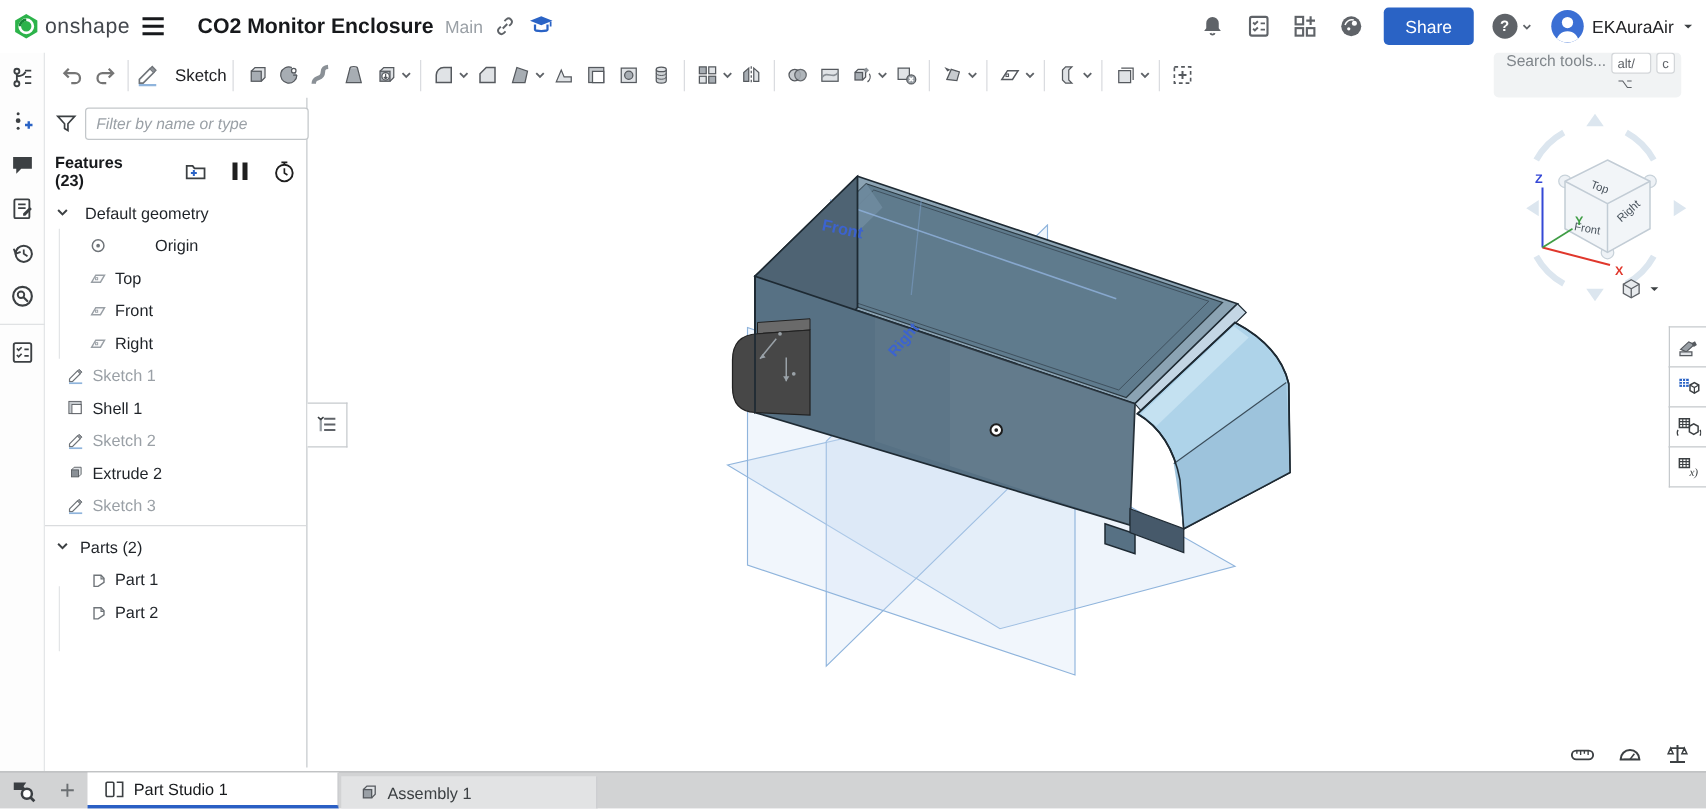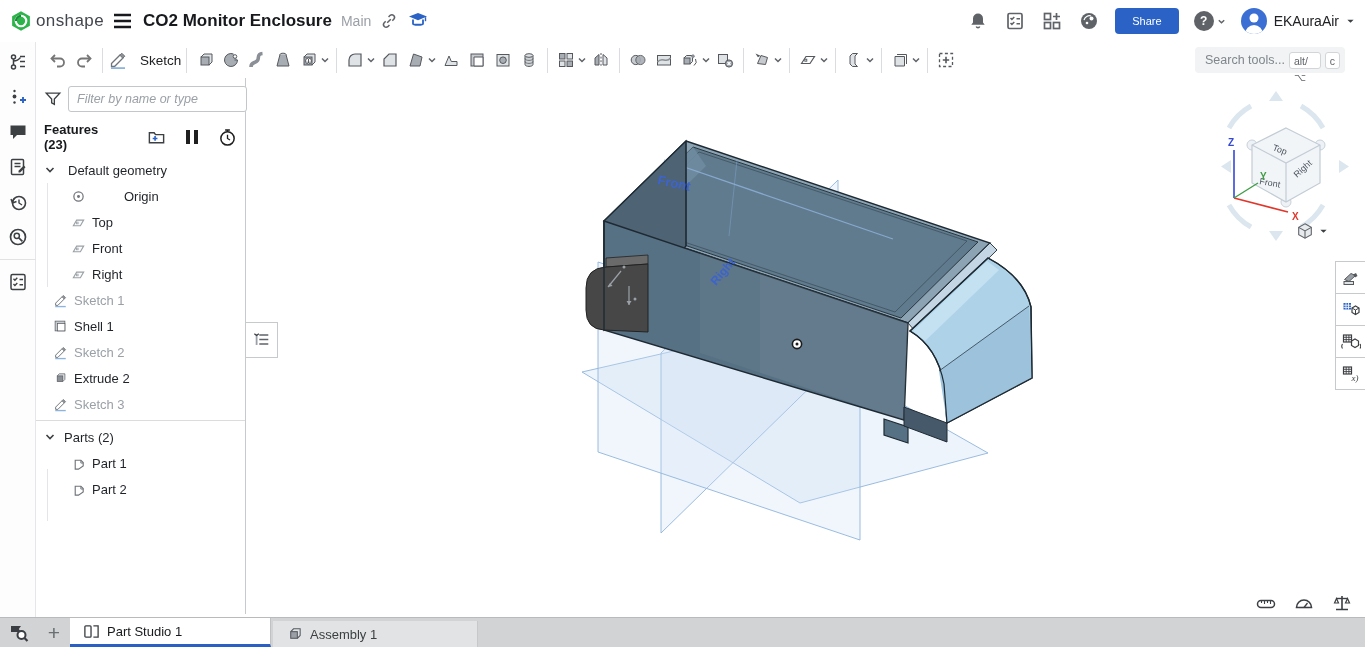--- a/index.html
+++ b/index.html
@@ -6,25 +6,25 @@
   body{margin:0;background:#fff}
   #app{position:relative;width:1365px;height:647px;background:#fff;overflow:hidden;
        font-family:"Liberation Sans",sans-serif;color:#202124}
   svg{display:block}
 
   
   .header{position:absolute;top:0;left:0;right:0;height:42px;background:#fff;
           display:flex;align-items:center;padding:0 10px;z-index:6}
   .hdr-left{display:flex;align-items:center;gap:7px}
   .wordmark{font-size:17px;color:#43474d;font-weight:500;letter-spacing:.4px;margin-left:-3px}
-  .doc-title{font-size:17px;font-weight:700;color:#17191c;margin-left:3px}
+  .doc-title{font-size:17px;font-weight:700;color:#17191c;margin-left:18px}
   .workspace{font-size:14px;color:#9aa0a6;margin-left:2px}
   .hdr-right{margin-left:auto;display:flex;align-items:center;gap:15px}
   .hicon{width:22px;height:22px;display:flex;align-items:center;justify-content:center;cursor:pointer}
-  .share-btn{background:#2a63c5;color:#fff;font-size:11px;border:none;border-radius:4px;
+  .share-btn{background:#2a63c5;color:#fff;font-size:14px;border:none;border-radius:4px;
              padding:7px 17px;cursor:pointer}
   .help-group{display:flex;align-items:center;gap:3px}
   .help-circle{width:20px;height:20px;border-radius:50%;background:#5f6368;color:#fff;
                font-size:12px;font-weight:700;display:flex;align-items:center;justify-content:center}
   .avatar{width:26px;height:26px;border-radius:50%;background:#3b6fd4;overflow:hidden;
           display:flex;align-items:flex-end;justify-content:center}
   .user-name{font-size:14px;color:#202124}
   .caret-g{width:9px;height:9px}
 
   
@@ -35,22 +35,22 @@
   .lrail .rdiv{width:36px;border-top:1px solid #e0e2e4;margin:-2px 0}
 
   
   .toolbar{position:absolute;top:42px;left:36px;right:0;height:36px;background:#fff;
            display:flex;align-items:center;padding-left:9px;z-index:4}
   .tbi{height:28px;min-width:26px;display:flex;align-items:center;justify-content:center;
        border-radius:3px;cursor:pointer}
   .tb-caret{width:12px;height:28px;display:flex;align-items:center;justify-content:center;cursor:pointer;margin-left:-3px}
   .tb-divider{width:1px;height:25px;background:#dadce0;margin:0 5px}
   .sketch-label{font-size:13.5px;color:#202124;margin-left:12px}
-  .search-pill{margin-left:auto;margin-right:20px;width:150px;height:26px;background:#f1f3f4;
-               border-radius:4px;display:flex;align-items:center;padding:0 5px 0 10px;
+  .search-pill{margin-left:auto;margin-right:20px;width:150px;height:36px;background:#f1f3f4;
+               border-radius:4px;display:flex;align-items:flex-start;padding:0 5px 0 10px;
                font-size:12.5px;color:#80868b;gap:4px;cursor:text}
   .search-pill .txt{flex:1;white-space:nowrap}
   .kbd{border:1px solid #d3d6d9;background:#fff;border-radius:3px;font-size:10.5px;color:#5f6368;
        padding:0 4px;height:17px;line-height:16px}
 
   
   .fpanel{position:absolute;left:36px;top:78px;width:210px;height:536px;background:#fff;
           border-right:1px solid #c6cacd;z-index:3;display:flex;flex-direction:column}
   .filter-row{display:flex;align-items:center;gap:6px;padding:8px 8px 4px 8px}
   .filter-input{flex:1;height:26px;border:1px solid #c3c7ca;border-radius:3px;font-size:12.5px;

